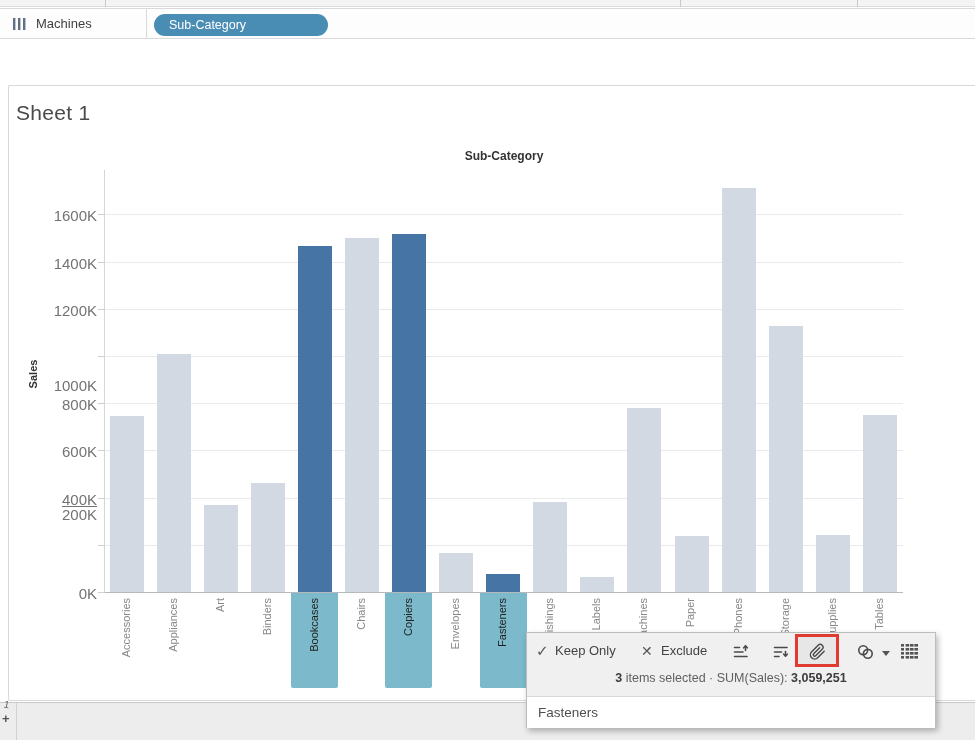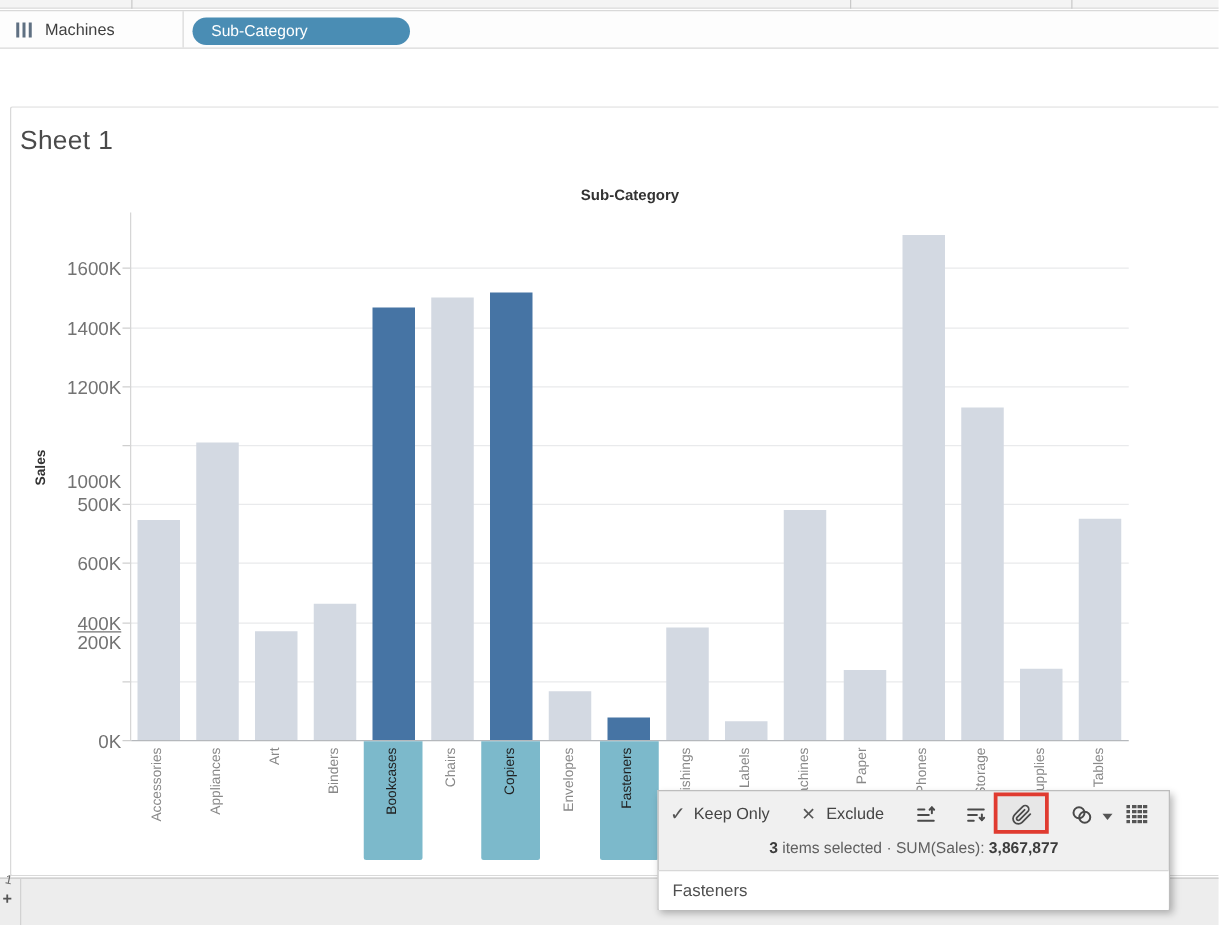--- a/index.html
+++ b/index.html
@@ -105,21 +105,21 @@
       <div class="abs tickmark" style="top: 545px;"></div>
       <div class="abs ytick" style="top: 506px; text-align: right;">200K</div>
       <div class="abs gridline" style="left: 105px; top: 498px; width: 798px;"></div>
       <div class="abs tickmark" style="top: 498px;"></div>
       <div class="abs ytick" style="top: 491px; text-decoration: underline;">400K</div>
       <div class="abs gridline" style="left: 105px; top: 450px; width: 798px;"></div>
       <div class="abs tickmark" style="top: 450px;"></div>
       <div class="abs ytick" style="top: 443px;">600K</div>
       <div class="abs gridline" style="left: 105px; top: 403px; width: 798px;"></div>
       <div class="abs tickmark" style="top: 403px;"></div>
-      <div class="abs ytick" style="top: 396px;">500K</div>
+      <div class="abs ytick" style="top: 396px;">800K</div>
       <div class="abs gridline" style="left: 105px; top: 356px; width: 798px;"></div>
       <div class="abs tickmark" style="top: 356px;"></div>
       <div class="abs ytick" style="top: 349px; margin-top: 28px;">1000K</div>
       <div class="abs gridline" style="left: 105px; top: 309px; width: 798px;"></div>
       <div class="abs tickmark" style="top: 309px;"></div>
       <div class="abs ytick" style="top: 302px; text-align: right;">1200K</div>
       <div class="abs gridline" style="left: 105px; top: 262px; width: 798px;"></div>
       <div class="abs tickmark" style="top: 262px;"></div>
       <div class="abs ytick" style="top: 255px;">1400K</div>
       <div class="abs gridline" style="left: 105px; top: 214px; width: 798px;"></div>
@@ -233,20 +233,20 @@
             <rect x="9" y="8" width="3.6" height="2.6"></rect>
             <rect x="13.4" y="8" width="3.6" height="2.6"></rect>
         <rect x="0" y="12" width="3" height="2.6"></rect>
             <rect x="4.6" y="12" width="3.6" height="2.6"></rect>
             <rect x="9" y="12" width="3.6" height="2.6"></rect>
             <rect x="13.4" y="12" width="3.6" height="2.6"></rect>
       </g>
         </svg>
     </span>
 
-    <div class="tt-summary"><b>3</b><span> items selected </span><span>·</span><span> SUM(Sales): </span><b>3,867,877</b></div>
+    <div class="tt-summary"><b>3</b><span> items selected </span><span>·</span><span> SUM(Sales): </span><b>3,059,251</b></div>
 
     <div class="tt-body">
       <span class="tt-body-text">Fasteners</span>
     </div>
   </div>
 
 </div>
 
 </body></html>

